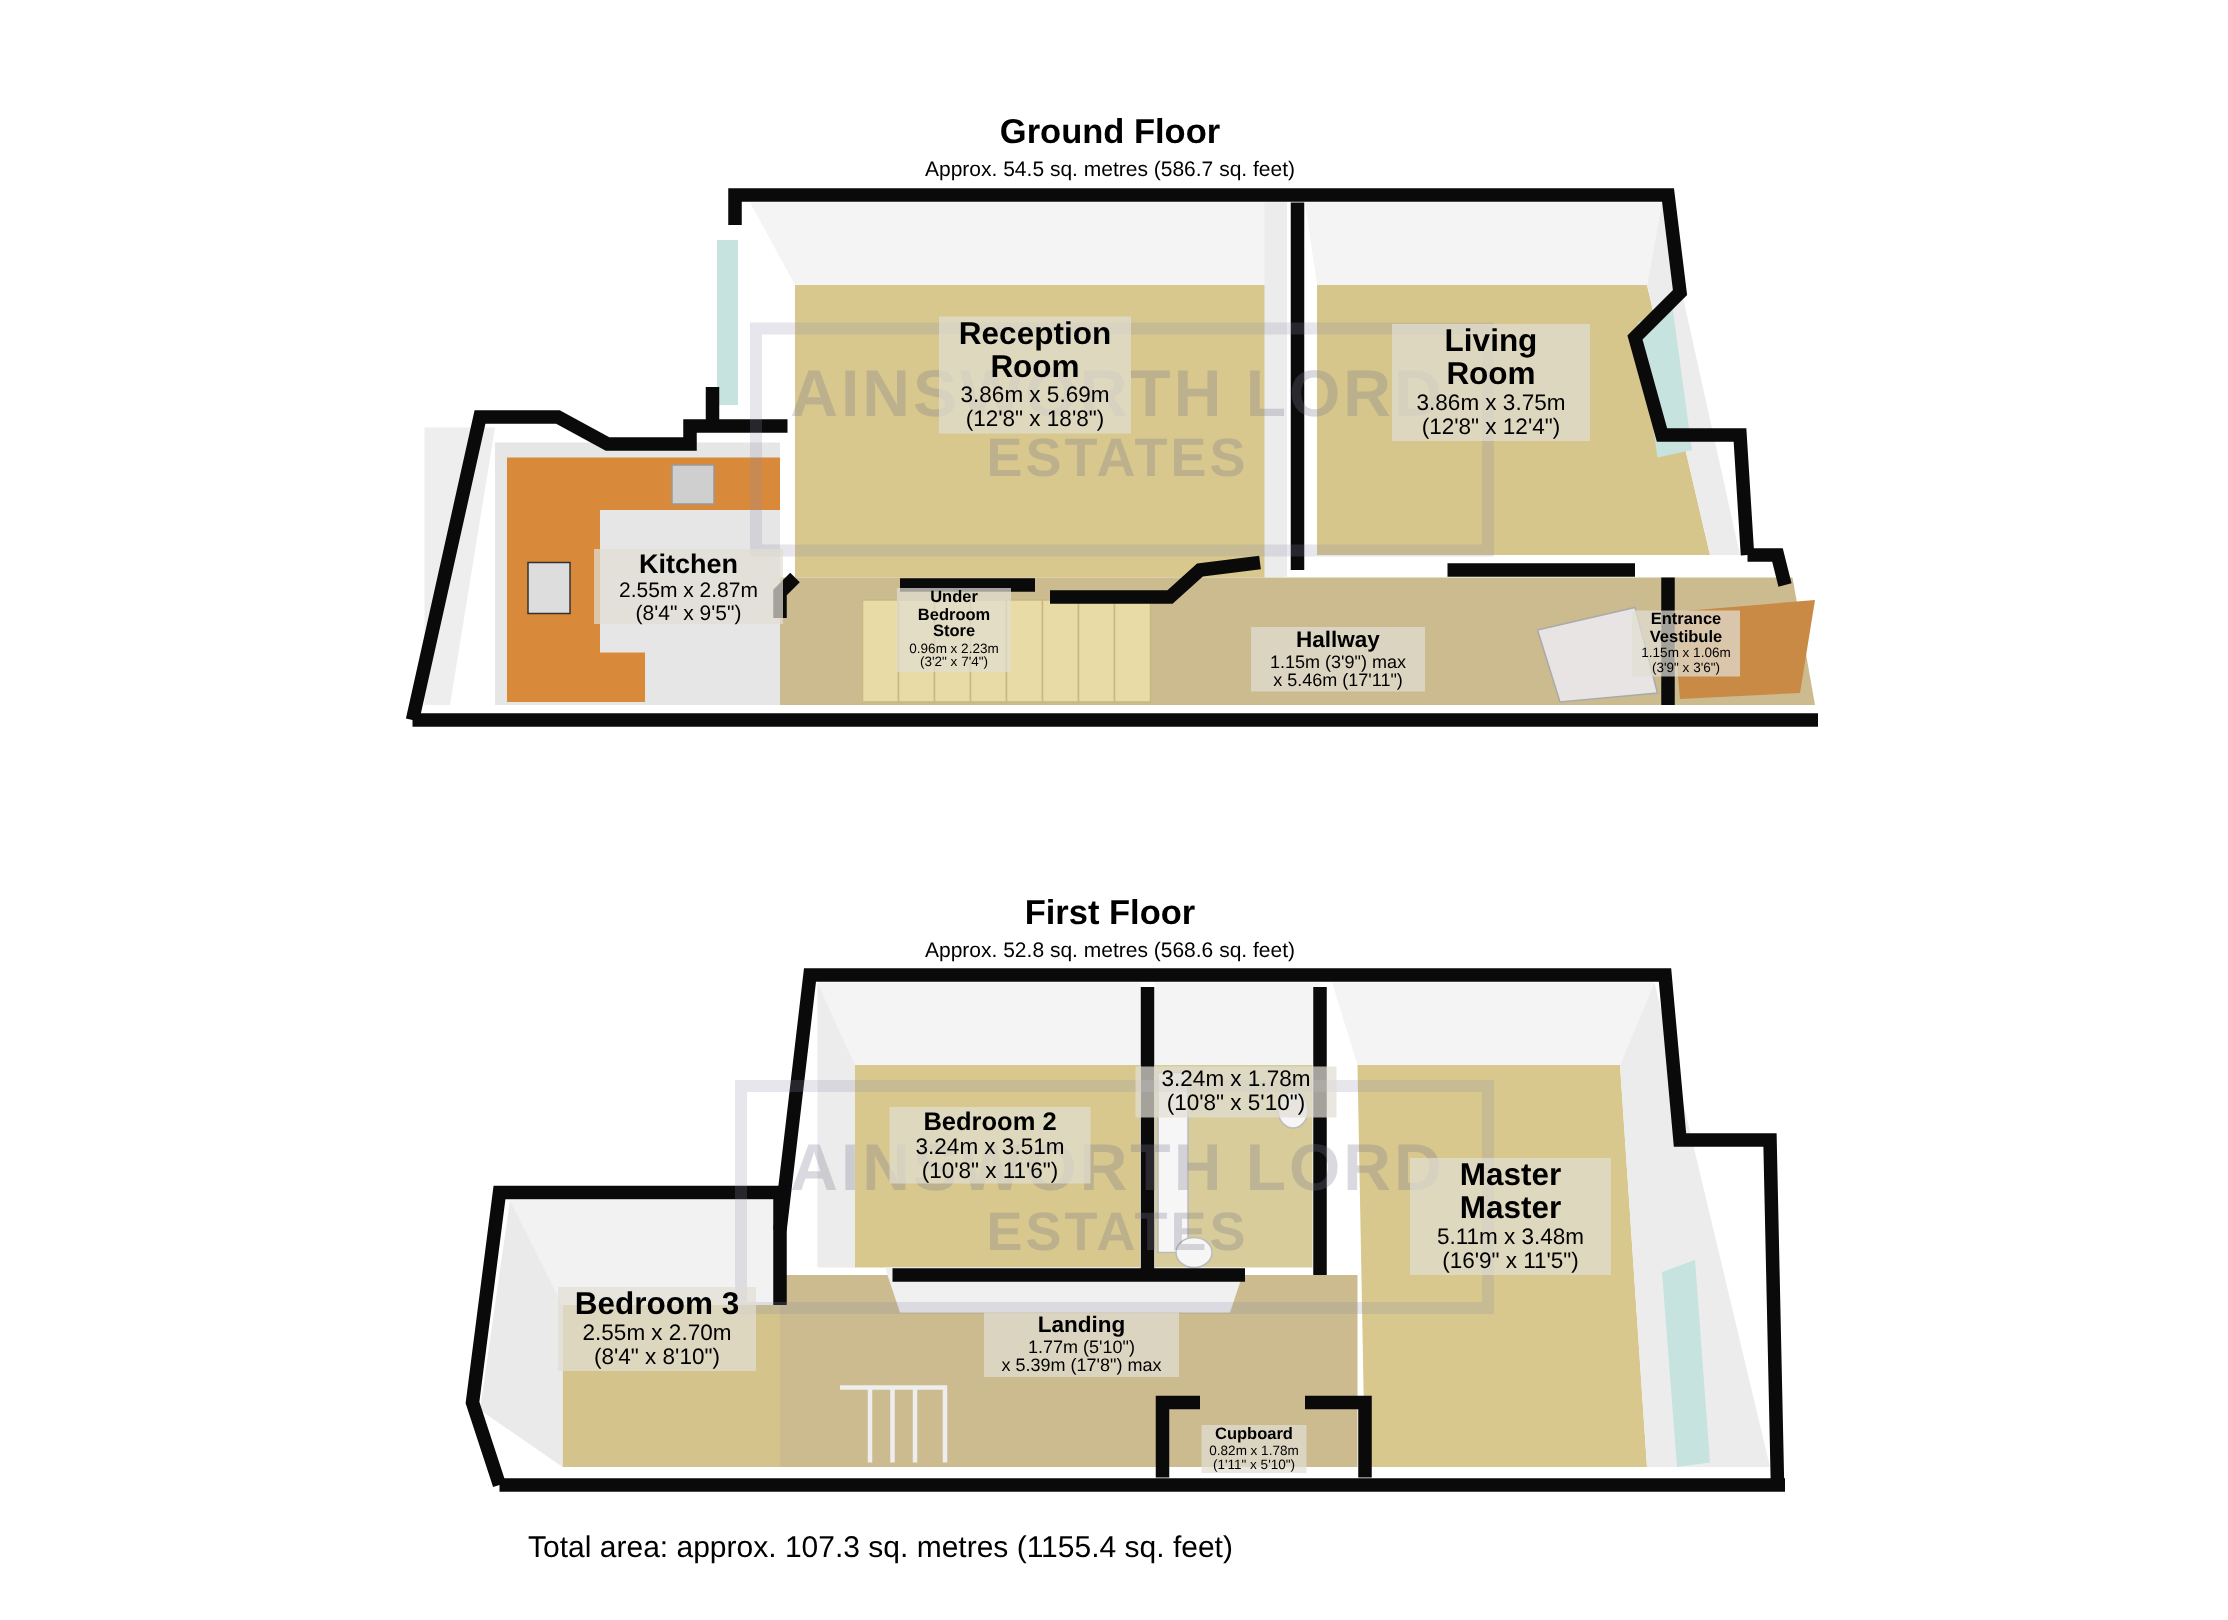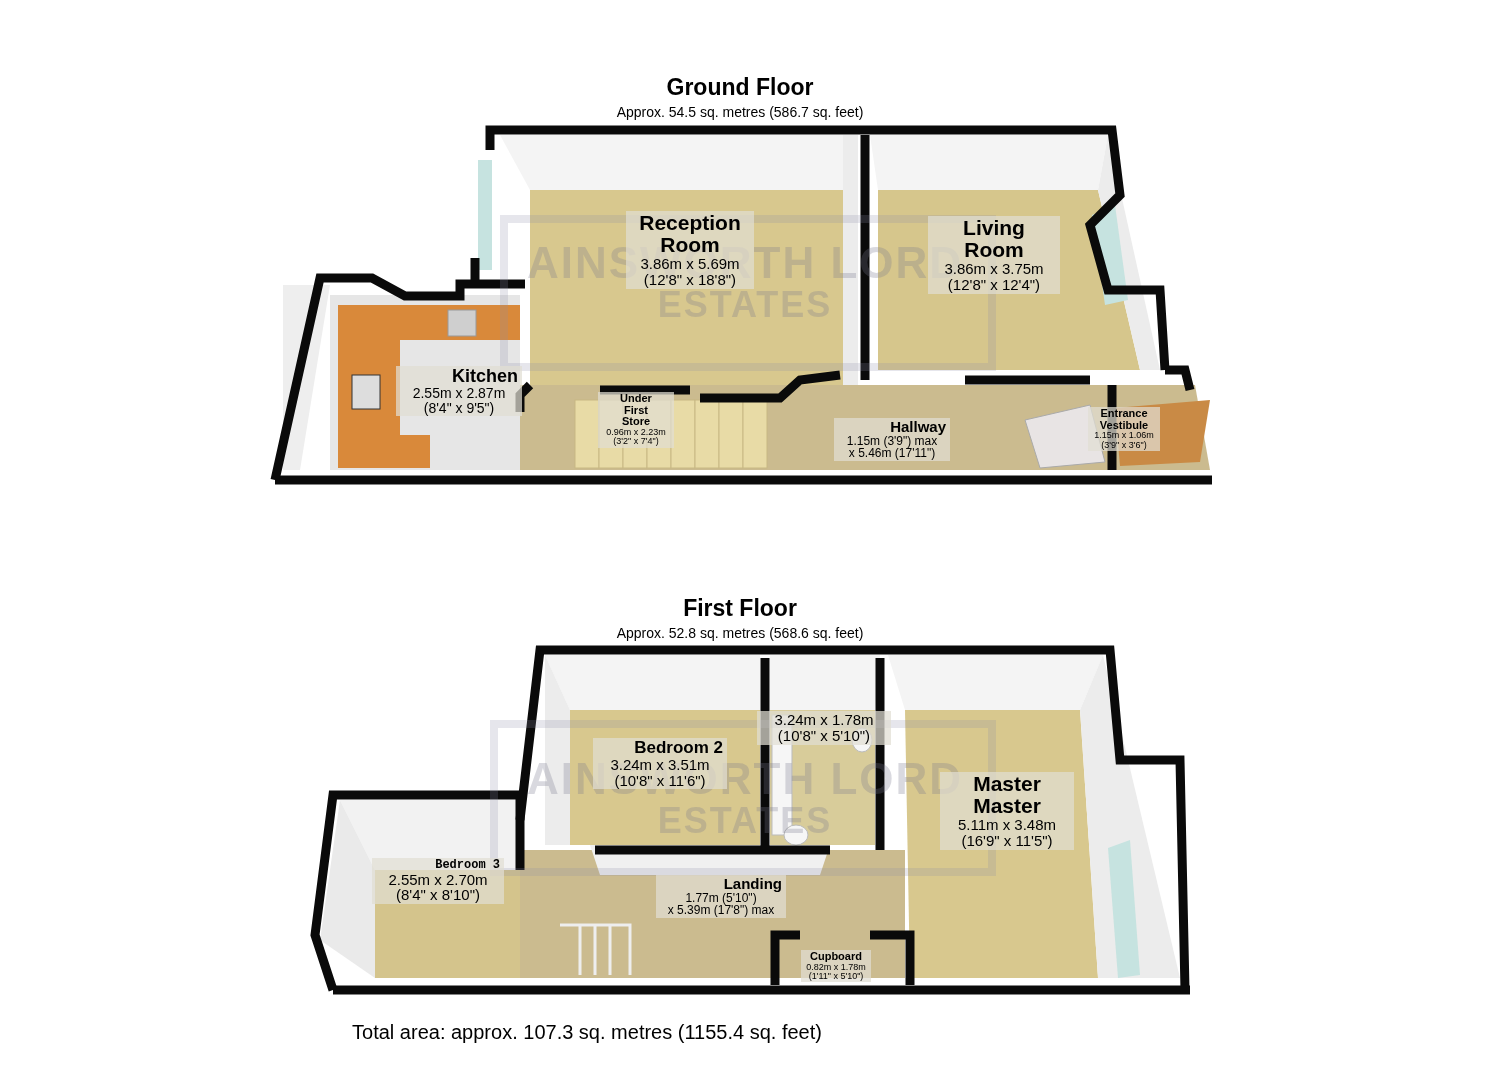--- a/index.html
+++ b/index.html
@@ -5,21 +5,21 @@
   html,body{margin:0;padding:0;background:#ffffff;}
   body{width:1485px;height:1080px;position:relative;overflow:hidden;font-family:"Liberation Sans",sans-serif;color:#000;}
   .floor-title{position:absolute;font-weight:bold;font-size:23px;text-align:center;width:400px;}
   .floor-sub{position:absolute;font-size:14px;text-align:center;width:400px;}
   svg{position:absolute;left:0;top:0;}
   .label{position:absolute;text-align:center;background:rgba(225,222,210,0.72);line-height:1.05;padding:1px 4px;}
   .label .nm{font-weight:bold;display:block;}
   .label .dm{display:block;}
   .lg .nm{font-size:21px;}
   .lg .dm{font-size:15px;}
-  .md .nm{font-size:15px;text-align:right;}
+  .md .nm{font-size:15px;}
   .md .dm{font-size:12px;}
   .sm .nm{font-size:11px;}
   .sm .dm{font-size:9px;}
   .wm{position:absolute;font-weight:bold;color:rgba(120,120,140,0.28);letter-spacing:2px;text-align:center;}
   .wm-frame{position:absolute;border:8px solid rgba(140,140,170,0.22);}
   .total{position:absolute;left:0;width:1174px;top:1021px;text-align:center;font-size:20px;}
 </style>
 </head>
 <body>
 
@@ -91,21 +91,21 @@
   <span class="dm">3.86m x 3.75m</span>
   <span class="dm">(12'8" x 12'4")</span>
 </div>
 <div class="label md" style="left:396px;top:366px;width:118px;">
   <span class="nm" style="font-size:18px;">Kitchen</span>
   <span class="dm" style="font-size:14px;">2.55m x 2.87m</span>
   <span class="dm" style="font-size:14px;">(8'4" x 9'5")</span>
 </div>
 <div class="label sm" style="left:598px;top:392px;width:68px;">
   <span class="nm">Under</span>
-  <span class="nm">First</span>
+  <span class="nm">Bedroom</span>
   <span class="nm">Store</span>
   <span class="dm">0.96m x 2.23m</span>
   <span class="dm">(3'2" x 7'4")</span>
 </div>
 <div class="label md" style="left:834px;top:418px;width:108px;">
   <span class="nm">Hallway</span>
   <span class="dm">1.15m (3'9") max</span>
   <span class="dm">x 5.46m (17'11")</span>
 </div>
 <div class="label sm" style="left:1088px;top:407px;width:64px;">
@@ -173,21 +173,21 @@
   <span class="dm" style="font-size:15px;">3.24m x 1.78m</span>
   <span class="dm" style="font-size:15px;">(10'8" x 5'10")</span>
 </div>
 <div class="label lg" style="left:940px;top:772px;width:126px;">
   <span class="nm">Master</span>
   <span class="nm">Master</span>
   <span class="dm">5.11m x 3.48m</span>
   <span class="dm">(16'9" x 11'5")</span>
 </div>
 <div class="label md" style="left:372px;top:858px;width:124px;">
-  <span class="nm" style="font-size:12px;font-family:Liberation Mono, monospace;">Bedroom 3</span>
+  <span class="nm" style="font-size:21px;">Bedroom 3</span>
   <span class="dm" style="font-size:15px;">2.55m x 2.70m</span>
   <span class="dm" style="font-size:15px;">(8'4" x 8'10")</span>
 </div>
 <div class="label md" style="left:656px;top:875px;width:122px;">
   <span class="nm">Landing</span>
   <span class="dm">1.77m (5'10")</span>
   <span class="dm">x 5.39m (17'8") max</span>
 </div>
 <div class="label sm" style="left:801px;top:950px;width:62px;">
   <span class="nm">Cupboard</span>

